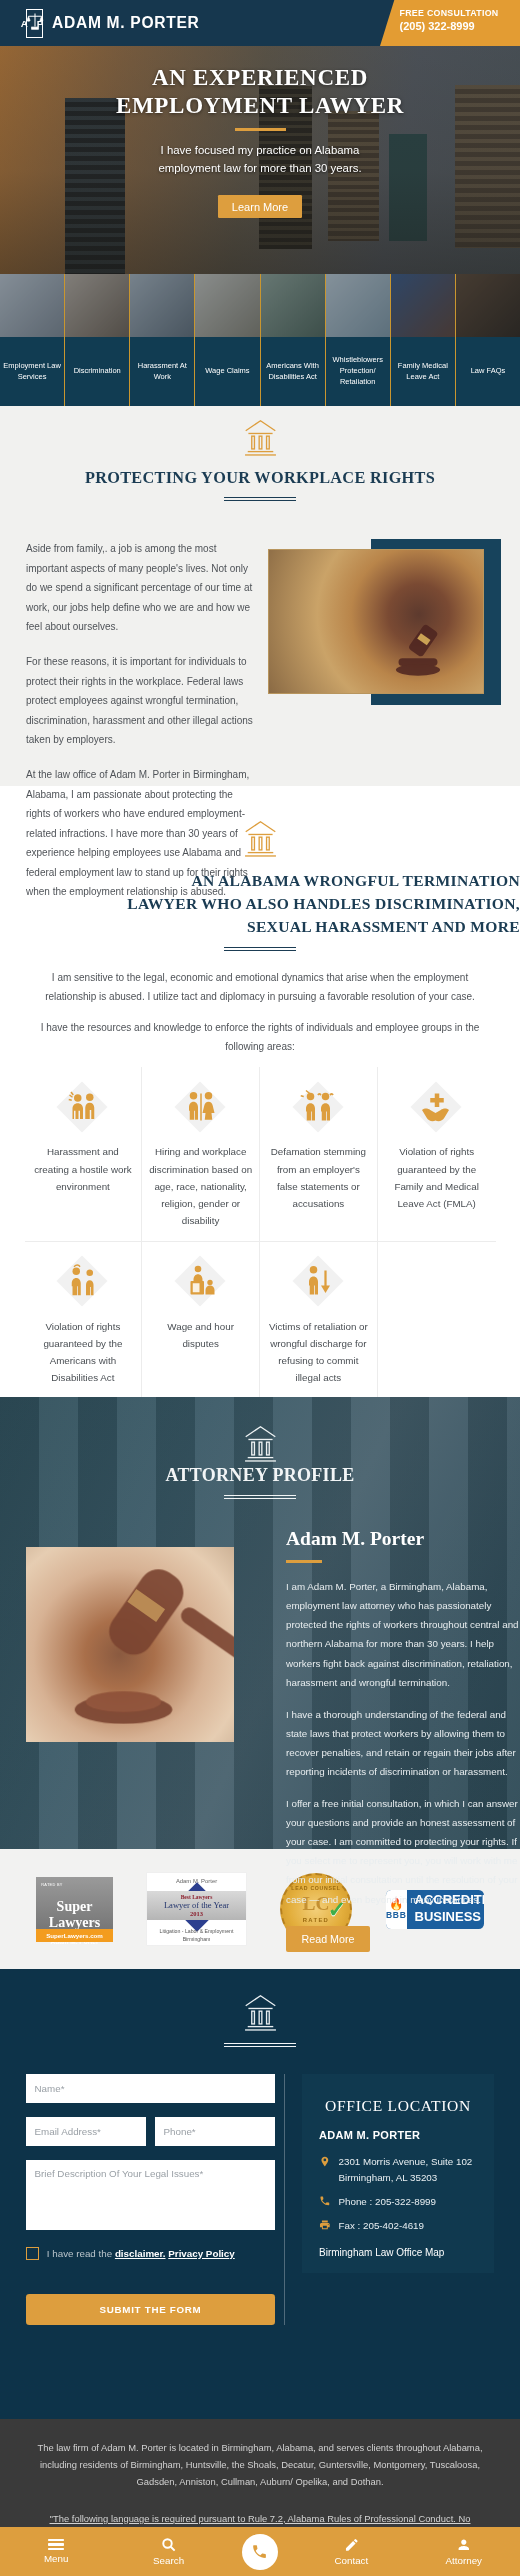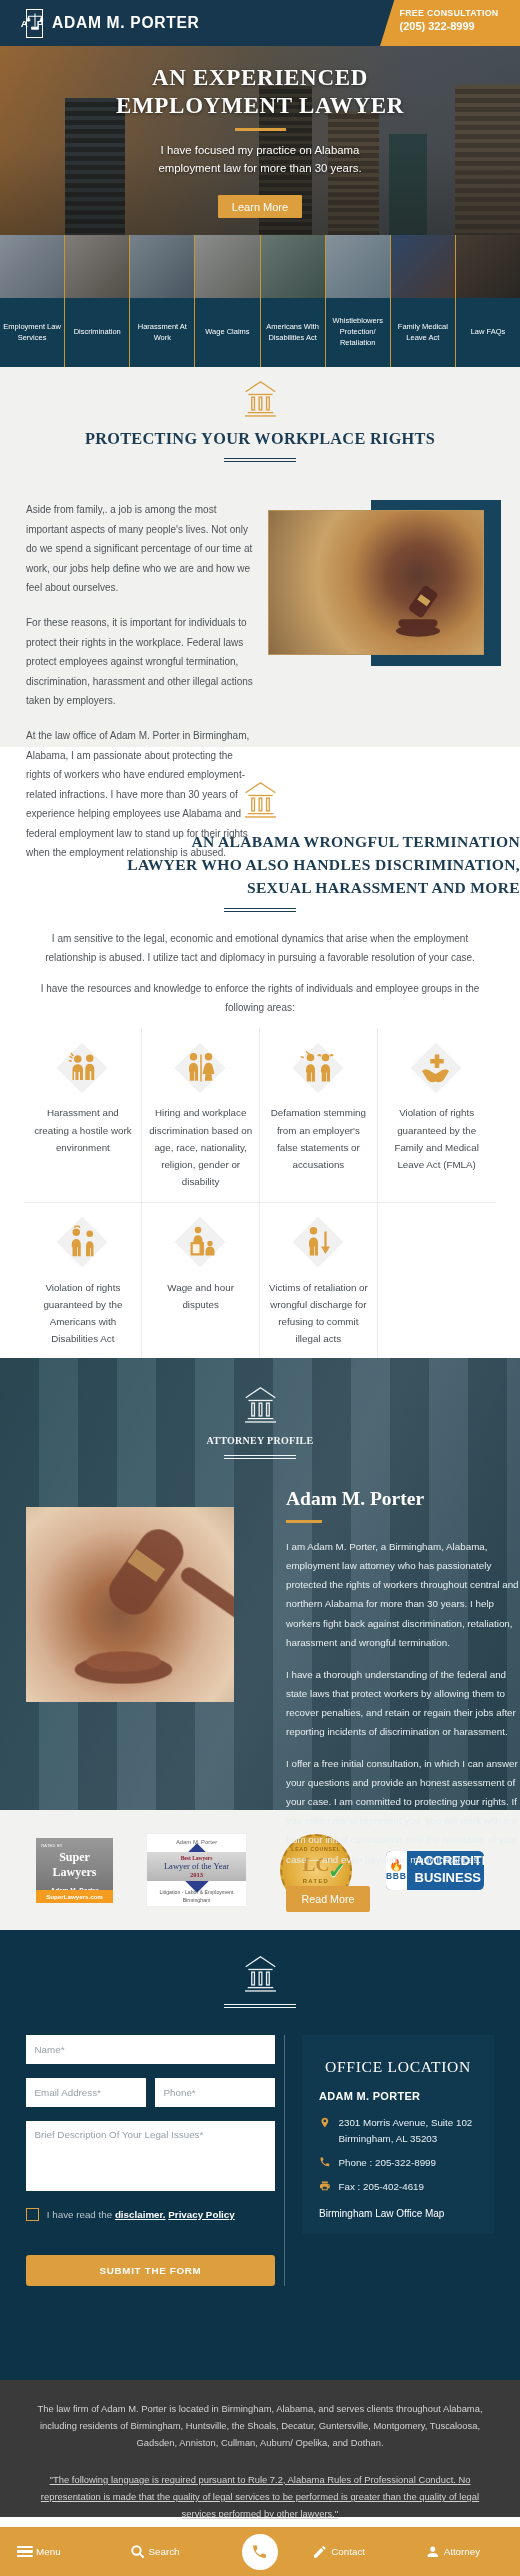--- a/index.html
+++ b/index.html
@@ -12,21 +12,21 @@
   .brand { position:absolute; left:26px; top:8.5px; display:flex; align-items:center; gap:9px; }
   .logo-box { width:17px; height:29px; border:0.7px solid #ffffff; position:relative; display:flex; align-items:center; justify-content:center; }
   .logo-letters { color:#fff; font-size:9.8px; font-weight:bold; letter-spacing:9px; margin-left:3.9px; }
   .logo-scales { position:absolute; left:50%; top:50%; transform:translate(-50%,-50%); color:#fff; }
   .brand-name { color:#fff; font-size:15.6px; font-weight:bold; letter-spacing:0.7px; }
   .ribbon { position:absolute; right:0; top:0; height:46px; width:140px; background:#e39c33; color:#fff; padding:7.8px 11.7px 0 19.5px; clip-path:polygon(14.3px 0, 100% 0, 100% 100%, 0 100%); text-align:left; cursor:pointer; }
   .ribbon .free { font-size:8.8px; font-weight:bold; letter-spacing:0.3px; }
   .ribbon .phone { font-size:11px; font-weight:bold; margin-top:2.6px; }
 
   
-  .hero { position:relative; height:189px; overflow:hidden;
+  .hero { position:relative; height:228px; overflow:hidden;
     background:linear-gradient(100deg,#c08140 0%,#96714b 22%,#6d6557 48%,#5c636c 75%,#556068 100%); }
   .bld { position:absolute; }
   .hero-shade { position:absolute; inset:0; background:linear-gradient(180deg,rgba(20,20,18,.25) 0%,rgba(30,28,24,.35) 55%,rgba(25,24,20,.55) 100%); }
   .hero-content { position:absolute; inset:0; text-align:center; color:#fff; z-index:3; }
   .hero-title { font-family:"Liberation Serif", serif; font-weight:bold; font-size:23px; letter-spacing:0.7px; line-height:1.2; margin-top:18px; text-shadow:0 1.3px 3.9px rgba(0,0,0,.55); }
   .hero-rule { width:51px; height:2.6px; background:#dd9e3e; margin:9px auto 10.4px; }
   .hero-sub { font-size:11.4px; line-height:1.6; text-shadow:0 0.7px 2.6px rgba(0,0,0,.6); }
   .btn { display:inline-block; background:#dd9e3e; color:#fff; border:none; cursor:pointer; font-family:"Liberation Sans",sans-serif; }
   .hero-btn { margin-top:17px; font-size:11px; padding:5.9px 14.3px; border-radius:1.3px; }
 
@@ -74,37 +74,37 @@
   .areas-outro { width:471px; margin:17px auto 0; text-align:center; color:#4f5358; font-size:10px; line-height:1.9; }
   .areas-outro p + p { margin-top:11.7px; }
 
   
   .sec-profile { position:relative; height:452px; color:#fff; padding-top:25px;
     background:linear-gradient(115deg,#31505c 0%,#3c5b68 30%,#49626e 55%,#37525f 80%,#2e4a56 100%); }
   .sec-profile::before { content:""; position:absolute; inset:0;
     background:repeating-linear-gradient(90deg, rgba(20,40,48,.25) 0 39px, rgba(255,255,255,.04) 39px 78px); }
   .profile-inner { position:relative; z-index:1; }
   .sec-profile .sec-icon { color:#eef2f3; }
-  .sec-profile .sec-head { color:#f2f5f6; font-size:10px; margin-top:9px; }
+  .sec-profile .sec-head { color:#f2f5f6; font-size:18px; }
   .sec-profile .dbl-rule { color:#f2f5f6; }
   .profile-cols { width:468px; margin:29px auto 0; position:relative; min-height:273px; }
   .profile-photo { position:absolute; left:0; top:19.5px; width:208px; height:195px;
     background:radial-gradient(circle at 45% 55%, #8a5a40 0%, #a96f4a 22%, #d7b294 55%, #e6cdb2 80%, #cdb296 100%); }
   .profile-text { margin-left:260px; width:234px; }
   .profile-name { font-family:"Liberation Serif", serif; font-size:19.5px; font-weight:bold; color:#fff; }
   .name-rule { width:36px; height:2.6px; background:#dd9e3e; margin:10.4px 0 14.3px; }
   .profile-text p { font-size:9.8px; line-height:1.95; color:#e8edef; }
   .profile-text p + p { margin-top:13px; }
   .profile-btn { margin-top:17px; font-size:10.7px; padding:7.2px 15.6px; border-radius:2px; }
 
   
   .badges { height:120px; background:#f2f2f1; display:flex; align-items:center; justify-content:center; gap:34px; }
   .badge-sl { width:77px; height:65px; background:linear-gradient(180deg,#9a9a9a,#6e6e6e); color:#fff; text-align:center; padding-top:5.2px; position:relative; }
   .badge-sl .rb { font-size:3.9px; text-align:left; padding-left:5.2px; letter-spacing:0.3px; }
-  .badge-sl .sl { font-family:"Liberation Serif",serif; font-size:12px; font-weight:bold; margin-top:2px; }
+  .badge-sl .sl { font-family:"Liberation Serif",serif; font-size:14px; font-weight:bold; margin-top:12px; }
   .badge-sl .nm { font-size:6.5px; font-weight:bold; margin-top:7.8px; }
   .badge-sl .site { position:absolute; left:0; right:0; bottom:0; background:#f39c1f; font-size:6.2px; font-weight:bold; padding:2.6px 0; }
   .badge-bl { width:99px; height:72px; background:#fff; text-align:center; position:relative; padding-top:4.6px; box-shadow:0 0 0 0.7px #eee; }
   .badge-bl .nm { font-size:5.9px; color:#666; }
   .badge-bl .diamond { position:absolute; left:50%; top:34px; width:35px; height:35px; background:#2c3f8f; transform:translate(-50%,-50%) rotate(45deg); }
   .badge-bl .banner { position:relative; margin-top:7.8px; background:linear-gradient(180deg,#d9d9d9,#b5b5b5); padding:2.6px 0 3.3px; }
   .badge-bl .bl { font-family:"Liberation Serif",serif; font-size:5.5px; color:#8b1d2c; font-weight:bold; }
   .badge-bl .loty { font-family:"Liberation Serif",serif; font-size:8.5px; color:#23356d; }
   .badge-bl .yr { font-family:"Liberation Serif",serif; font-size:6.5px; color:#8b1d2c; font-weight:bold; }
   .badge-bl .cat { position:relative; font-size:5.2px; color:#555; margin-top:7.8px; line-height:1.5; }
@@ -146,21 +146,21 @@
   .footer { height:137px; background:#3a3a3a; color:#d2d2d2; text-align:center; padding-top:19.5px; }
   .footer p { width:455px; margin:0 auto; font-size:9.4px; line-height:1.85; }
   .footer .foot2 { margin-top:19px;text-decoration:underline; }
   .foot-bottom { margin-top:10.4px; font-size:8.8px; color:#cfcfcf; display:flex; justify-content:center; align-items:center; gap:6.5px; }
   .foot-links { display:flex; align-items:center; }
   .foot-links a { color:#e6e6e6; font-size:10px; padding:0 7.8px; cursor:pointer; text-decoration:none; }
   .foot-links a + a { border-left:0.7px solid #8a8a8a; }
 
   
   .bottomnav { position:absolute; left:0; bottom:0; width:520px; height:49px; background:#dd9e3e; display:flex; align-items:center; justify-content:space-around; z-index:10; }
-  .bn-item { display:flex; flex-direction:row; align-items:center; gap:3.3px; color:#fff; cursor:pointer; width:78px; }
+  .bn-item { display:flex; flex-direction:column; align-items:center; gap:3.3px; color:#fff; cursor:pointer; width:78px; }
   .bn-item svg { width:15.6px; height:15.6px; }
   .bn-label { font-size:9.8px; }
   .bn-phone { width:36px; height:36px; background:#fff; border-radius:50%; display:flex; align-items:center; justify-content:center; cursor:pointer; }
   .bn-phone svg { width:17px; height:17px; }
   .hamburger { width:15.6px; height:11.7px; display:flex; flex-direction:column; justify-content:space-between; }
   .hamburger span { display:block; height:2.6px; background:#fff; border-radius:0.7px; }
 </style>
 </head>
 <body>
 

